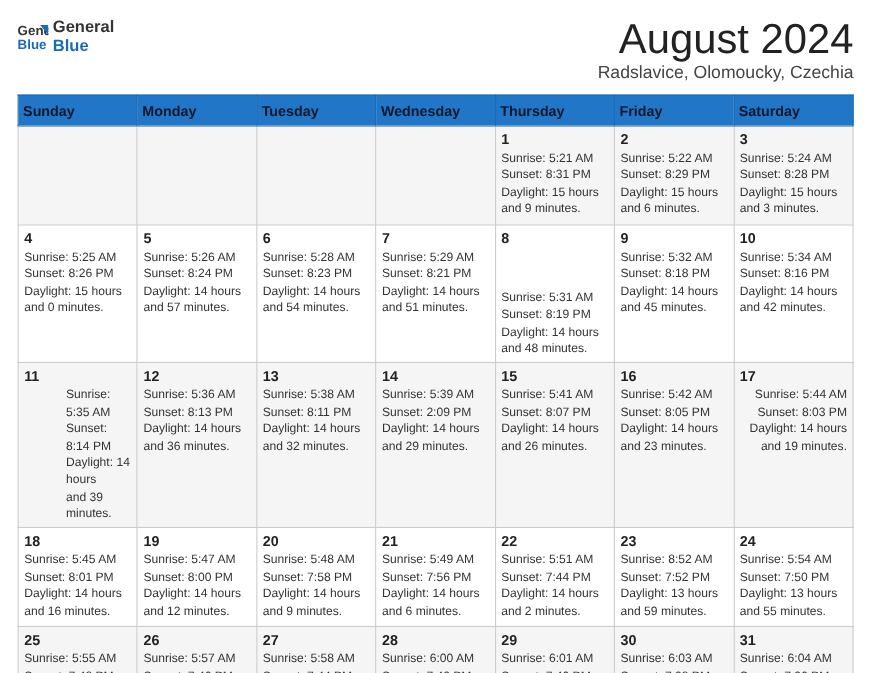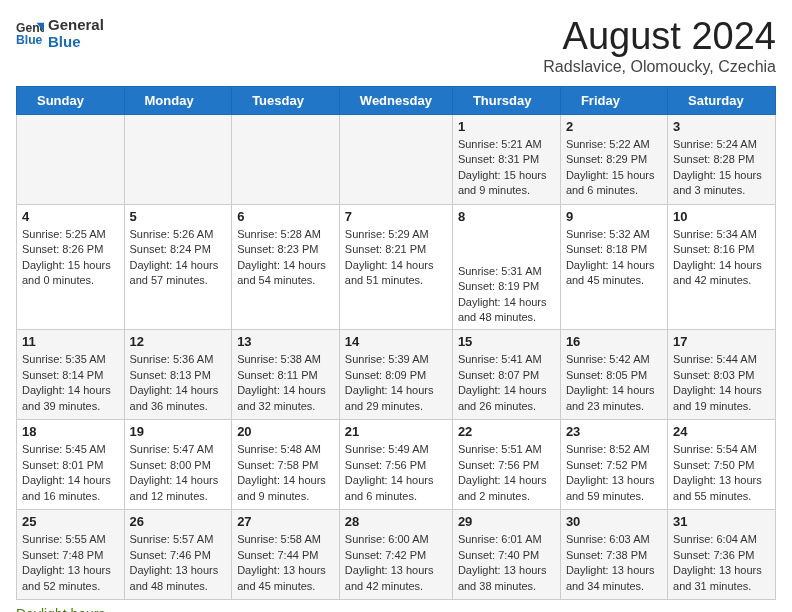--- a/index.html
+++ b/index.html
@@ -39,22 +39,22 @@
       color: #444;
       font-weight: normal;
     }
     table {
       width: 100%;
       border-collapse: collapse;
       font-size: 11px;
     }
     thead tr th {
       background-color: #2176c7;
-      color: #ffffff;
-      padding: 6px 20px;
+      color: #0f172a;
+      padding: 6px 4px;
       text-align: left;
       font-size: 13px;
       font-weight: bold;
       border: 1px solid #1a6bb5;
     }
     tbody tr td {
       border: 1px solid #ccc;
       vertical-align: top;
       padding: 4px 5px;
       height: 90px;
@@ -199,21 +199,21 @@
           <div class="day-num">10</div>
           <div class="day-info" style="white-space: pre-line;">Sunrise: 5:34 AM
 Sunset: 8:16 PM
 Daylight: 14 hours
 and 42 minutes.</div>
         </td>
       </tr>
       <tr>
         <td>
           <div class="day-num">11</div>
-          <div class="day-info" style="white-space: pre-line;">Sunrise: 5:35 AM
+          <div class="day-info" style="white-space: pre-line; margin-left: 38px;">Sunrise: 5:35 AM
 Sunset: 8:14 PM
 Daylight: 14 hours
 and 39 minutes.</div>
         </td>
         <td>
           <div class="day-num">12</div>
           <div class="day-info" style="white-space: pre-line;">Sunrise: 5:36 AM
 Sunset: 8:13 PM
 Daylight: 14 hours
 and 36 minutes.</div>
@@ -221,41 +221,41 @@
         <td>
           <div class="day-num">13</div>
           <div class="day-info" style="white-space: pre-line;">Sunrise: 5:38 AM
 Sunset: 8:11 PM
 Daylight: 14 hours
 and 32 minutes.</div>
         </td>
         <td>
           <div class="day-num">14</div>
           <div class="day-info" style="white-space: pre-line;">Sunrise: 5:39 AM
-Sunset: 8:09 PM
+Sunset: 2:09 PM
 Daylight: 14 hours
 and 29 minutes.</div>
         </td>
         <td>
           <div class="day-num">15</div>
           <div class="day-info" style="white-space: pre-line;">Sunrise: 5:41 AM
 Sunset: 8:07 PM
 Daylight: 14 hours
 and 26 minutes.</div>
         </td>
         <td>
           <div class="day-num">16</div>
           <div class="day-info" style="white-space: pre-line;">Sunrise: 5:42 AM
 Sunset: 8:05 PM
 Daylight: 14 hours
 and 23 minutes.</div>
         </td>
         <td>
           <div class="day-num">17</div>
-          <div class="day-info" style="white-space: pre-line;">Sunrise: 5:44 AM
+          <div class="day-info" style="white-space: pre-line; text-align: right;">Sunrise: 5:44 AM
 Sunset: 8:03 PM
 Daylight: 14 hours
 and 19 minutes.</div>
         </td>
       </tr>
       <tr>
         <td>
           <div class="day-num">18</div>
           <div class="day-info" style="white-space: pre-line;">Sunrise: 5:45 AM
 Sunset: 8:01 PM
@@ -279,21 +279,21 @@
         <td>
           <div class="day-num">21</div>
           <div class="day-info" style="white-space: pre-line;">Sunrise: 5:49 AM
 Sunset: 7:56 PM
 Daylight: 14 hours
 and 6 minutes.</div>
         </td>
         <td>
           <div class="day-num">22</div>
           <div class="day-info" style="white-space: pre-line;">Sunrise: 5:51 AM
-Sunset: 7:56 PM
+Sunset: 7:44 PM
 Daylight: 14 hours
 and 2 minutes.</div>
         </td>
         <td>
           <div class="day-num">23</div>
           <div class="day-info" style="white-space: pre-line;">Sunrise: 8:52 AM
 Sunset: 7:52 PM
 Daylight: 13 hours
 and 59 minutes.</div>
         </td>

